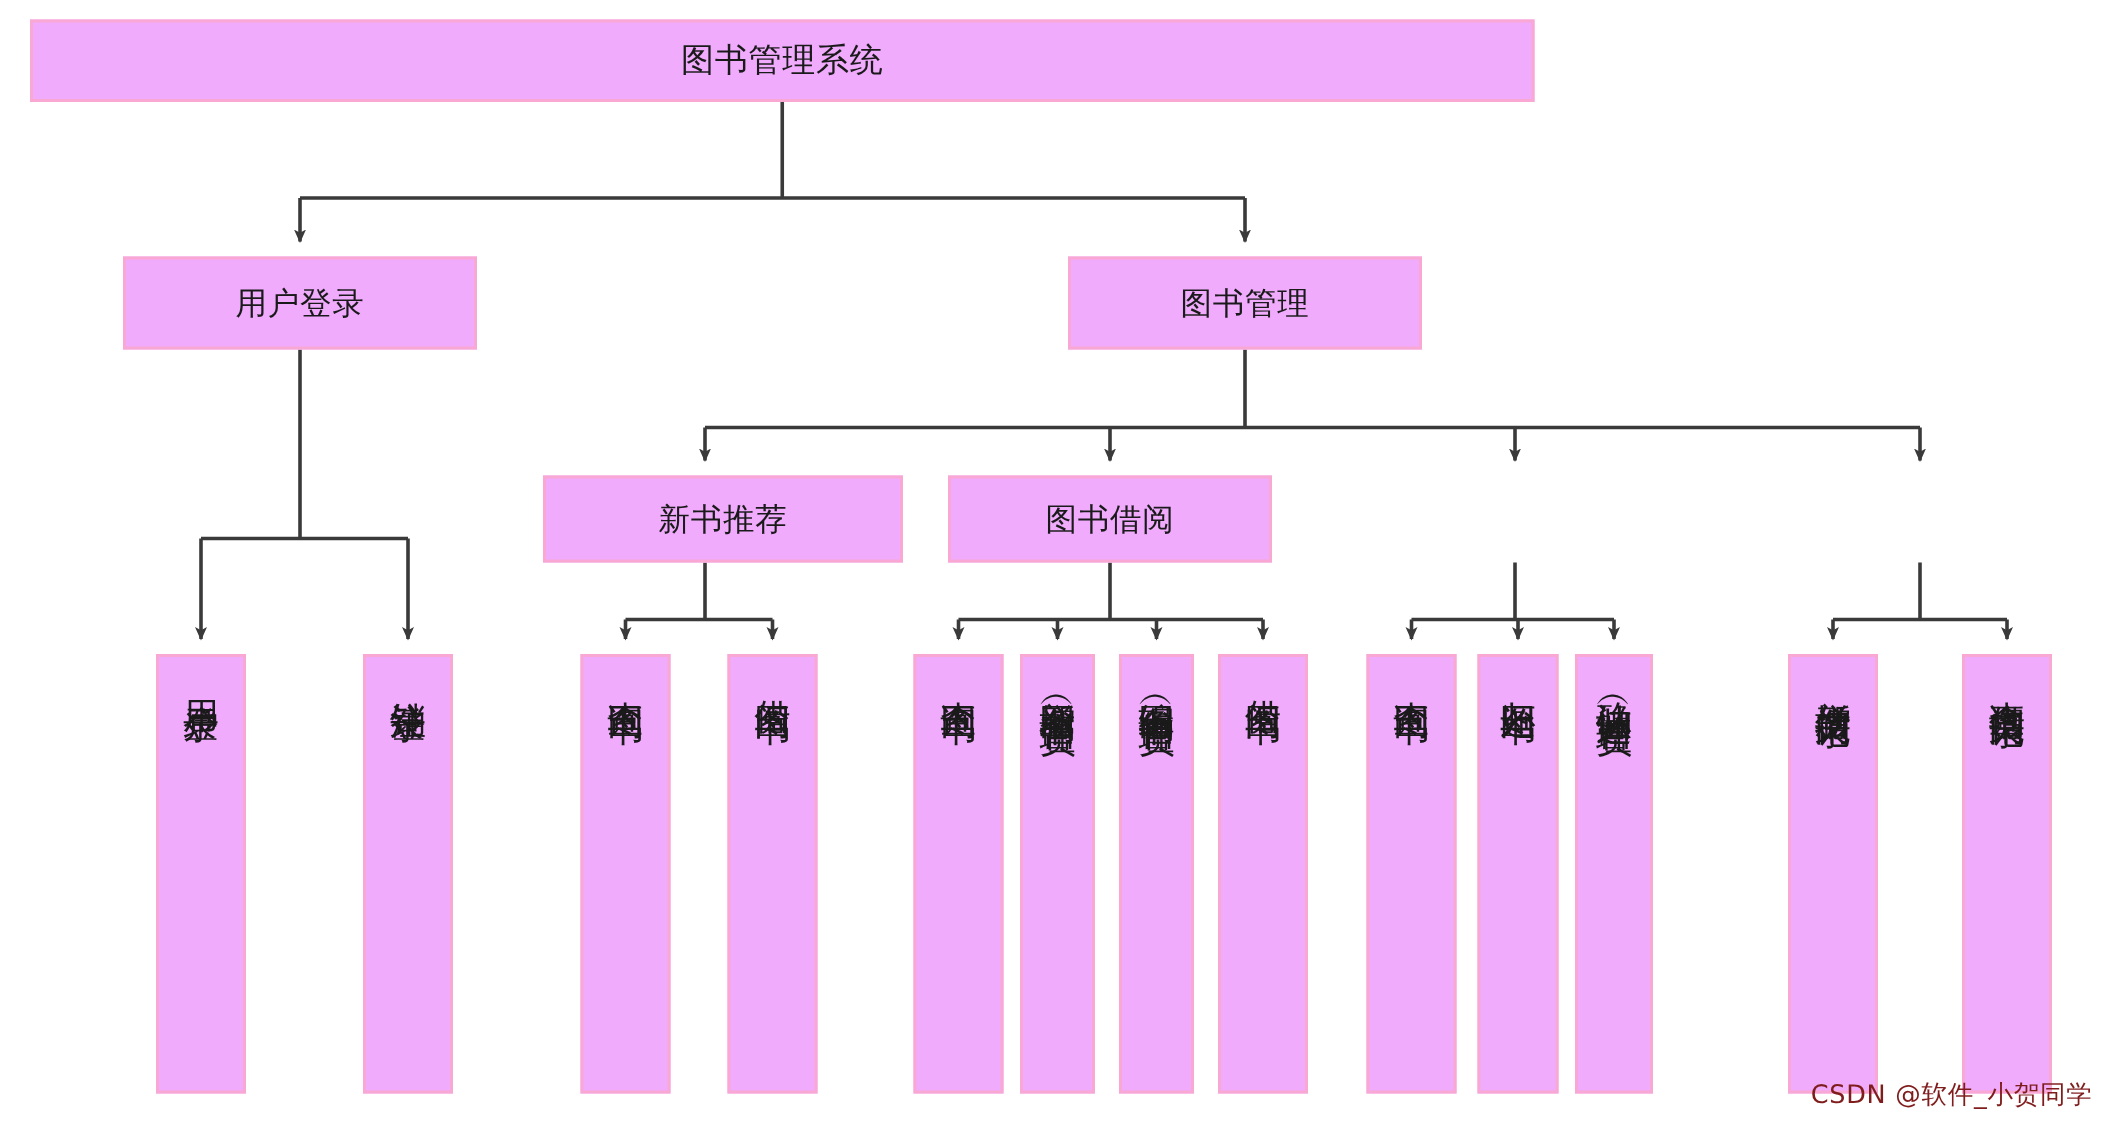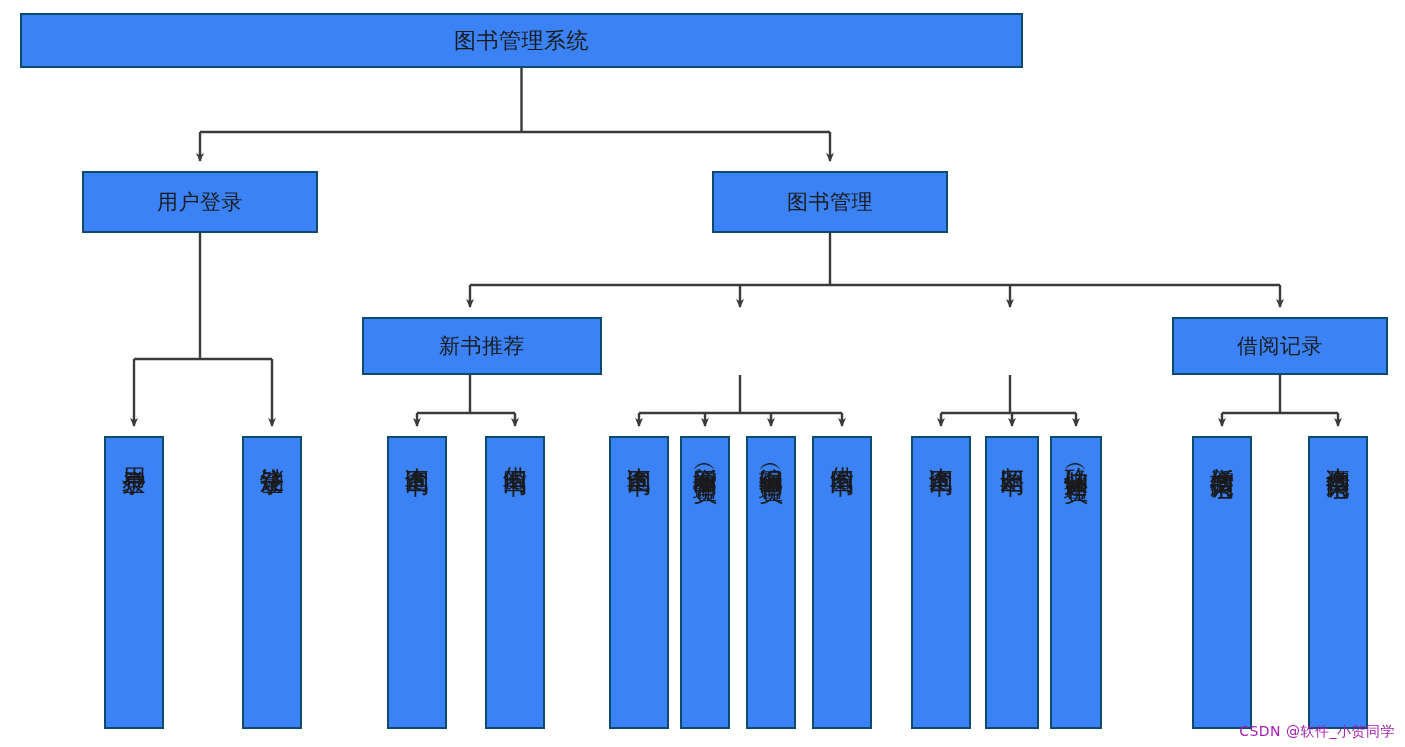--- a/index.html
+++ b/index.html
@@ -22,22 +22,22 @@
     position: absolute;
     left: 0;
     top: 0;
     width: 1405px;
     height: 747px;
     pointer-events: none;
   }
   .node {
     position: absolute;
     box-sizing: border-box;
-    background: #3b82f6;
-    border: 2px solid #0c4a6e;
+    background: #f0abfc;
+    border: 2px solid #f9a8d4;
     display: flex;
     align-items: center;
     justify-content: center;
     text-align: center;
     color: #1a1a1a;
     z-index: 2;
   }
   .node .label {
     display: block;
     line-height: 1.18;
@@ -62,22 +62,22 @@
     text-orientation: upright;
     font-size: 24px;
     line-height: 1.0;
     letter-spacing: 2px;
     white-space: nowrap;
   }
   #watermark {
     position: absolute;
     right: 10px;
     bottom: 6px;
-    font-size: 14px;
-    color: #a21caf;
+    font-size: 17px;
+    color: #7f1d1d;
     letter-spacing: 0.5px;
     z-index: 5;
     white-space: nowrap;
     font-family: "DejaVu Sans", "Liberation Sans", sans-serif;
   }
 </style>
 </head>
 <body>
 
 <div id="canvas">
@@ -132,22 +132,22 @@
   <div class="node horiz" id="node-user-login" style="left: 82px; top: 171px; width: 236px; height: 62px;">
     <span class="label">用户登录</span>
   </div>
   <div class="node horiz" id="node-book-manage" style="left: 712px; top: 171px; width: 236px; height: 62px;">
     <span class="label">图书管理</span>
   </div>
 
   <div class="node horiz" id="node-new-book-rec" style="left: 362px; top: 317px; width: 240px; height: 58px;">
     <span class="label">新书推荐</span>
   </div>
-  <div class="node horiz" id="node-borrow-record" style="left: 1172px; top: 317px; width: 216px; height: 58px;">
-    <span class="label">借阅记录</span>
+  <div class="node horiz" id="node-book-borrow" style="left: 632px; top: 317px; width: 216px; height: 58px;">
+    <span class="label">图书借阅</span>
   </div>
 
   <div class="node vert" id="node-leaf-user-login" style="left: 104px; top: 436px; width: 60px; height: 293px;">
     <span class="label">用户登录</span>
   </div>
   <div class="node vert" id="node-leaf-logout" style="left: 242px; top: 436px; width: 60px; height: 293px;">
     <span class="label">注销登录</span>
   </div>
   <div class="node vert" id="node-leaf-query-book-1" style="left: 387px; top: 436px; width: 60px; height: 293px;">
     <span class="label">查询图书</span>

